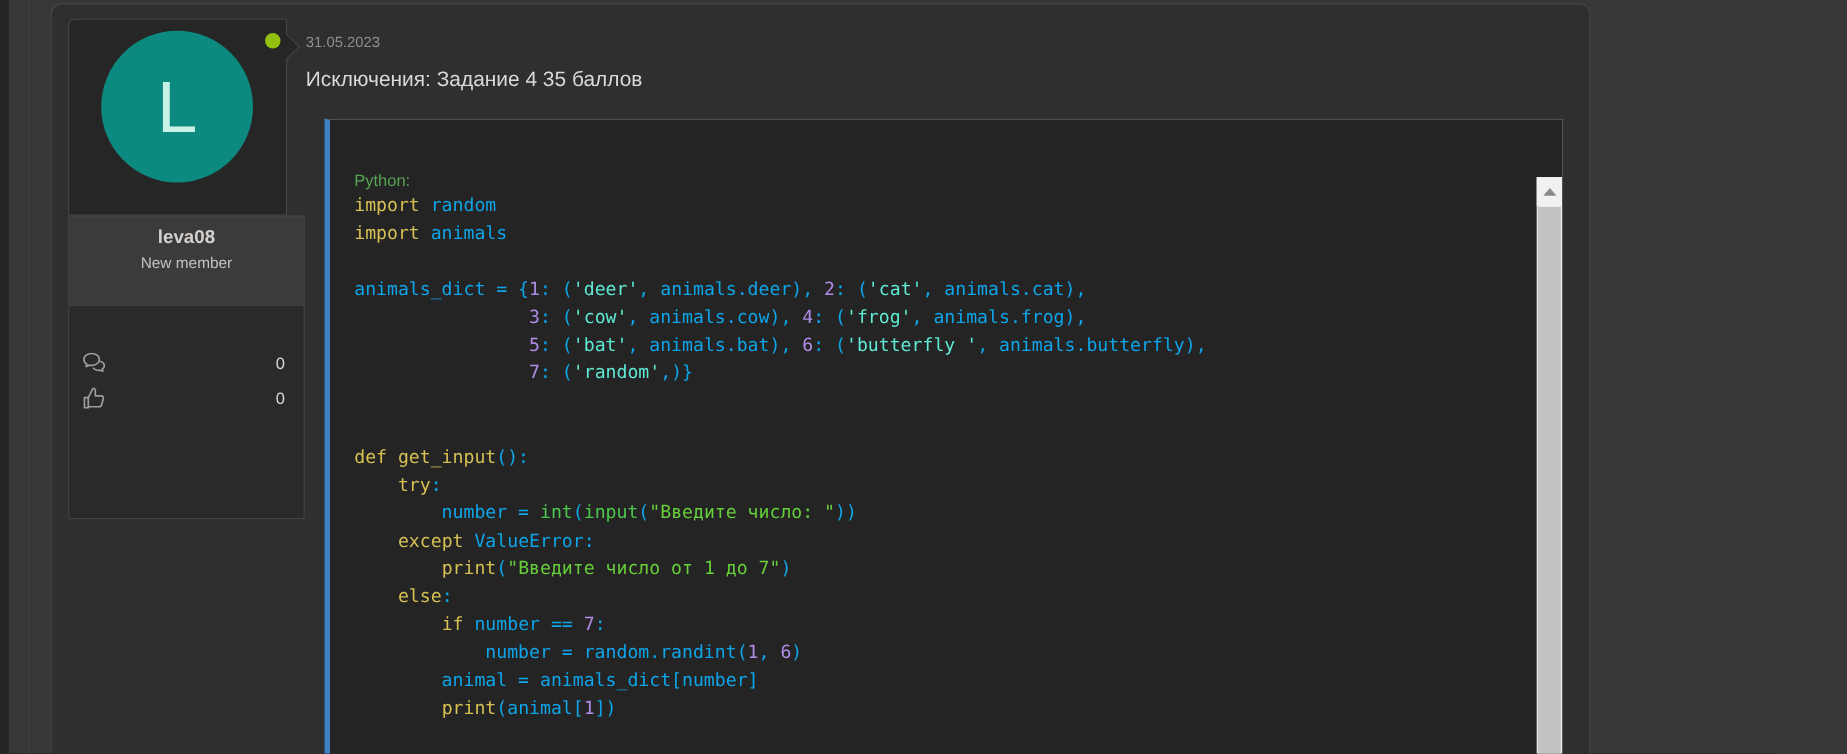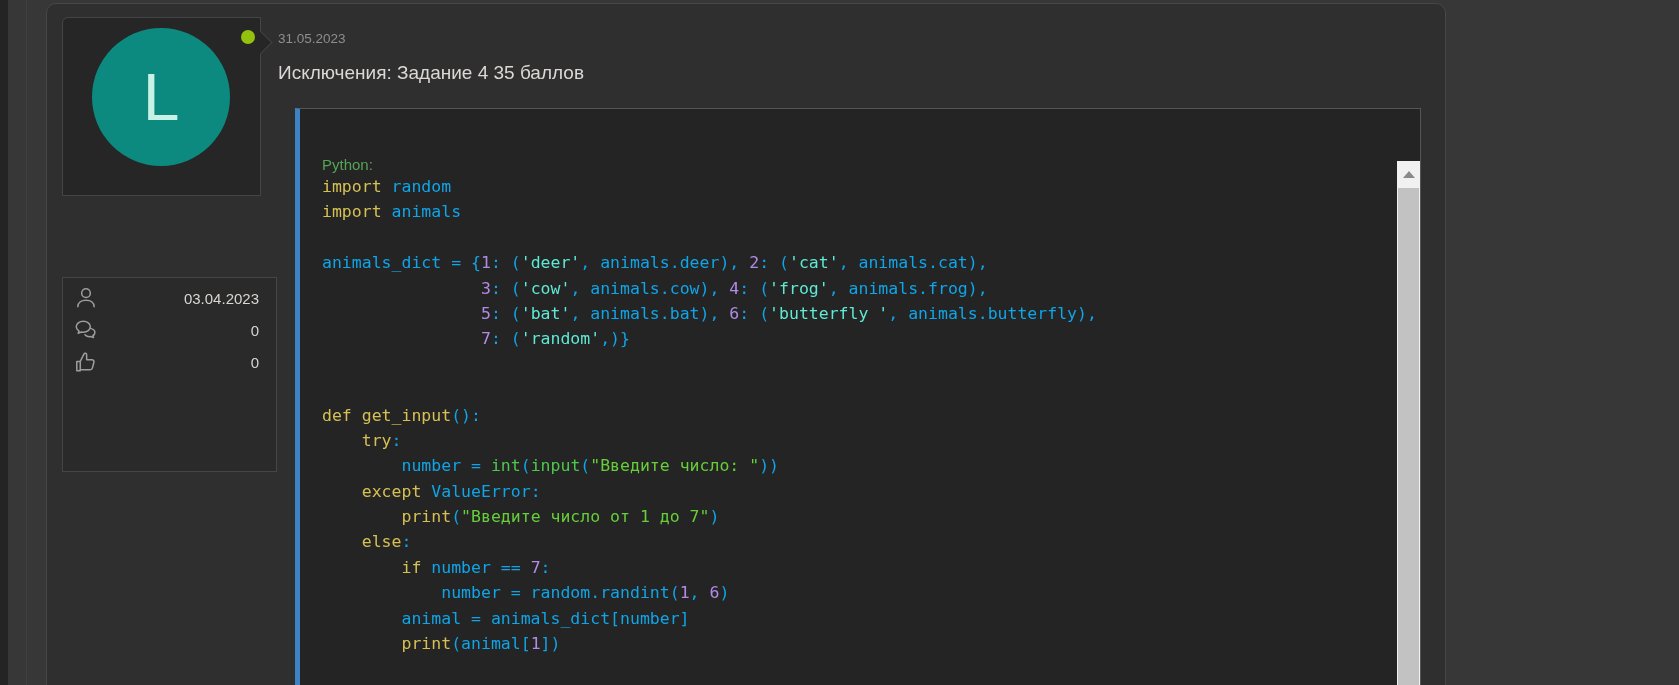--- a/index.html
+++ b/index.html
@@ -92,31 +92,26 @@
   <div class="post">
 
     <div class="avatar-panel">
       <div class="avatar-arrow"></div>
       <div class="avatar-circle">
         <span class="avatar-letter">L</span>
       </div>
       <div class="online-dot"></div>
     </div>
 
+    <div class="details-panel">
+      <div class="username">leva08</div>
+      <div class="user-role">New member</div>
+    </div>
 
     <div class="stats-panel">
-      <div class="stat-row" style="top:6px;">
-        <span class="sicon">
-          <svg viewBox="0 0 24 24">
-              <circle cx="12" cy="7.5" r="4"></circle>
-              <path d="M4.5 20c0-4 3.3-6 7.5-6s7.5 2 7.5 6"></path>
-            </svg>
-        </span>
-        <span class="sval">03.04.2023</span>
-      </div>
       <div class="stat-row" style="top:38px;">
         <span class="sicon">
           <svg viewBox="0 0 24 24">
               <path d="M9.5 4c-3.6 0-6.5 2.2-6.5 5 0 1.6 1 3 2.5 3.9L4.8 15l2.9-1.2c.6.1 1.2.2 1.8.2 3.6 0 6.5-2.2 6.5-5s-2.9-5-6.5-5z"></path>
               <path d="M16 10.5c2.4.4 4.2 2 4.2 3.9 0 1.2-.7 2.2-1.8 2.9l.5 1.7-2.1-.9c-.5.1-.9.1-1.4.1-1.8 0-3.4-.7-4.4-1.8"></path>
             </svg>
         </span>
         <span class="sval">0</span>
       </div>
       <div class="stat-row" style="top:70px;">

